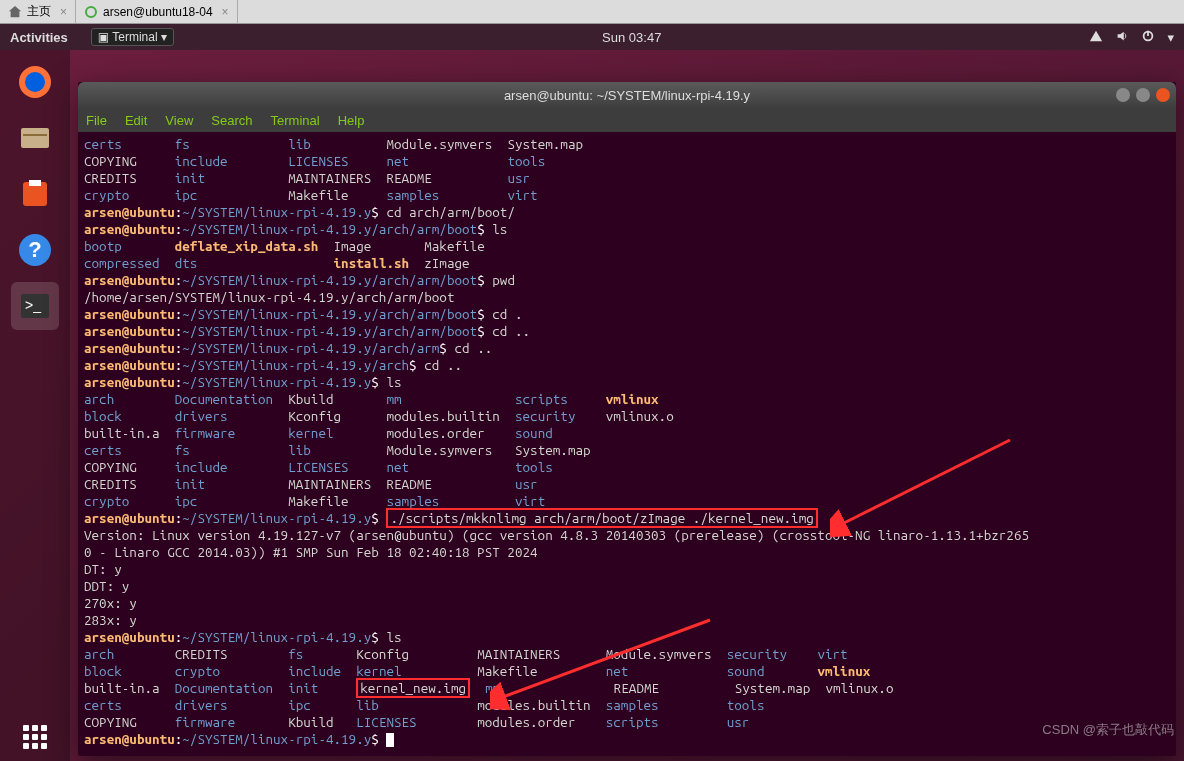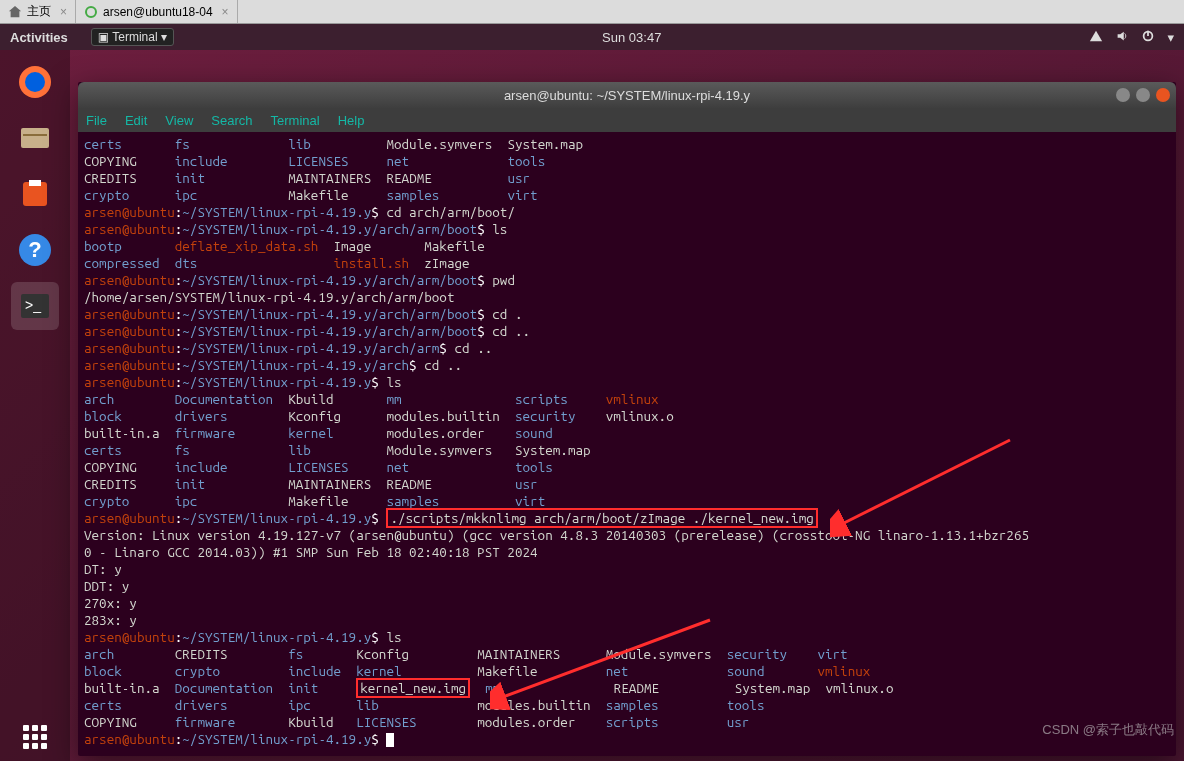--- a/index.html
+++ b/index.html
@@ -29,23 +29,23 @@
 
 
 .desktop { flex: 1; padding: 32px 8px 8px 8px; position: relative; }
 .term-window { background: #2c001e; border-radius: 2px; box-shadow: 0 8px 30px rgba(0,0,0,0.5); width: 100%; height: 674px; display: flex; flex-direction: column; }
 .term-titlebar { background: #4a4a4a; background: linear-gradient(#5a5a5a,#3e3e3e); color: #ddd; height: 26px; border-radius: 6px 6px 0 0; display: flex; align-items: center; justify-content: center; font-size: 13px; position: relative; }
 .win-controls { position: absolute; right: 6px; display: flex; gap: 6px; }
 .win-btn { width: 14px; height: 14px; border-radius: 50%; }
 .win-min { background: #888; }
 .win-max { background: #888; }
 .win-close { background: #e95420; }
-.term-menubar { background: #3d3d3d; color: #14b8a6; height: 24px; display: flex; align-items: center; padding: 0 8px; gap: 18px; font-size: 13px; }
+.term-menubar { background: #3d3d3d; color: #84cc16; height: 24px; display: flex; align-items: center; padding: 0 8px; gap: 18px; font-size: 13px; }
 .term-body { flex: 1; padding: 4px 6px; font-family: "Ubuntu Mono", "DejaVu Sans Mono", monospace; font-size: 13.5px; line-height: 17px; color: #d3d7cf; overflow: hidden; white-space: pre; }
-.c-green { color: #c2410c; }
+.c-green { color: #fdba74; font-weight: bold; }
 .c-blue { color: #729fcf; }
 .c-white { color: #ffffff; }
 .box-red { border: 2px solid #ff2d2d; padding: 0 2px; }
 .cursor { display: inline-block; width: 8px; height: 14px; background: #fff; vertical-align: text-bottom; }
 
 
 .arrow { position: absolute; pointer-events: none; }
 
 .watermark { position: absolute; bottom: 22px; right: 10px; color: rgba(200,200,200,0.6); font-size: 13px; }
 </style>

